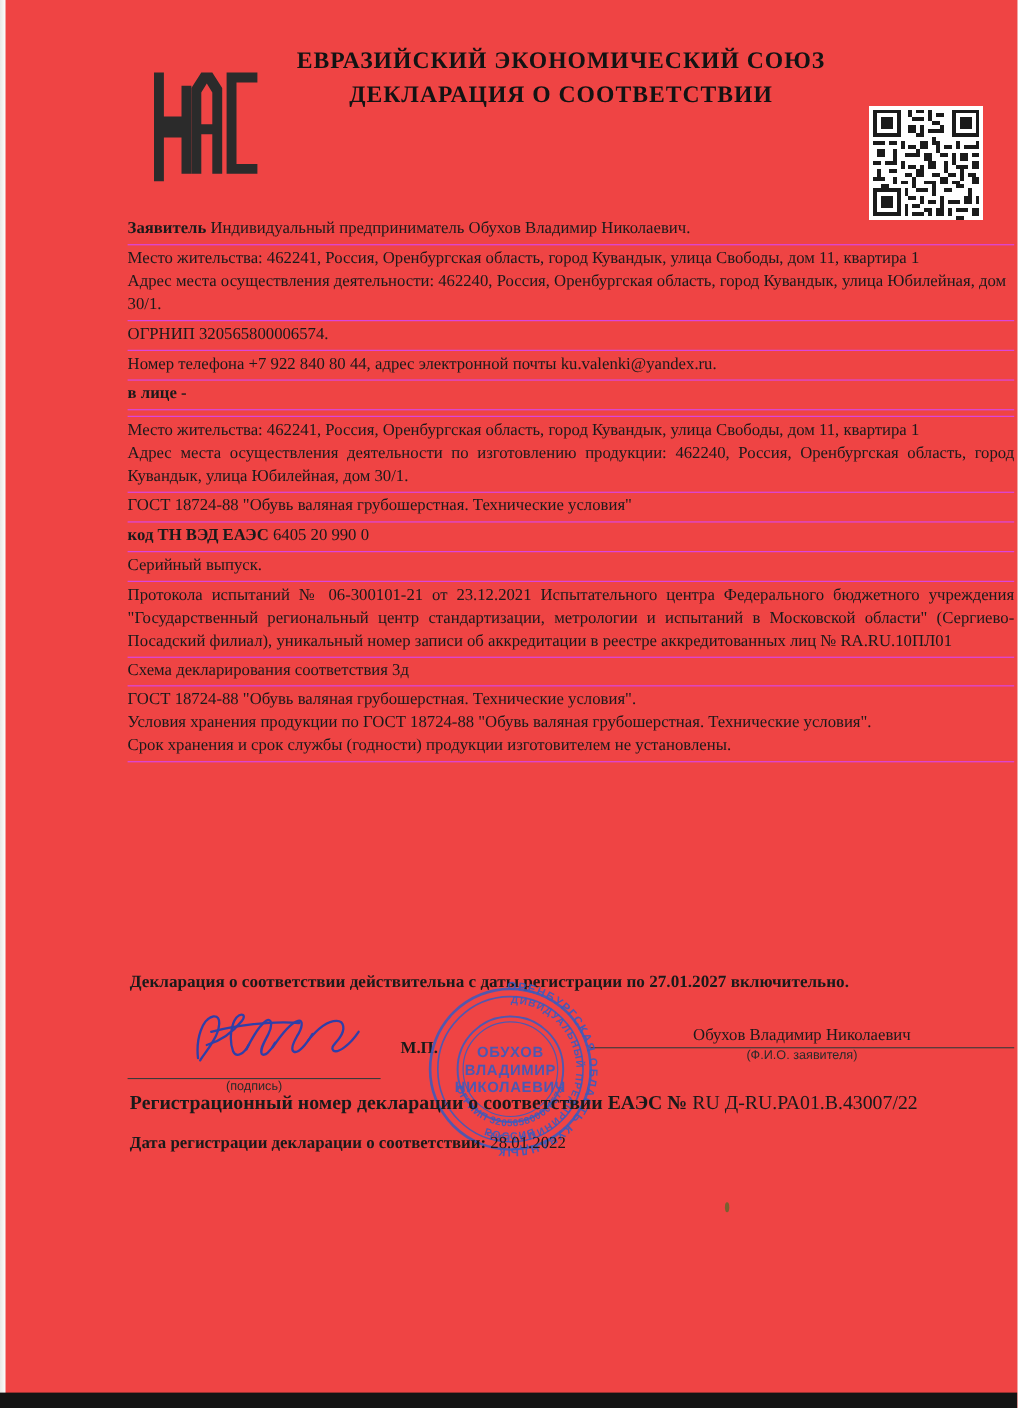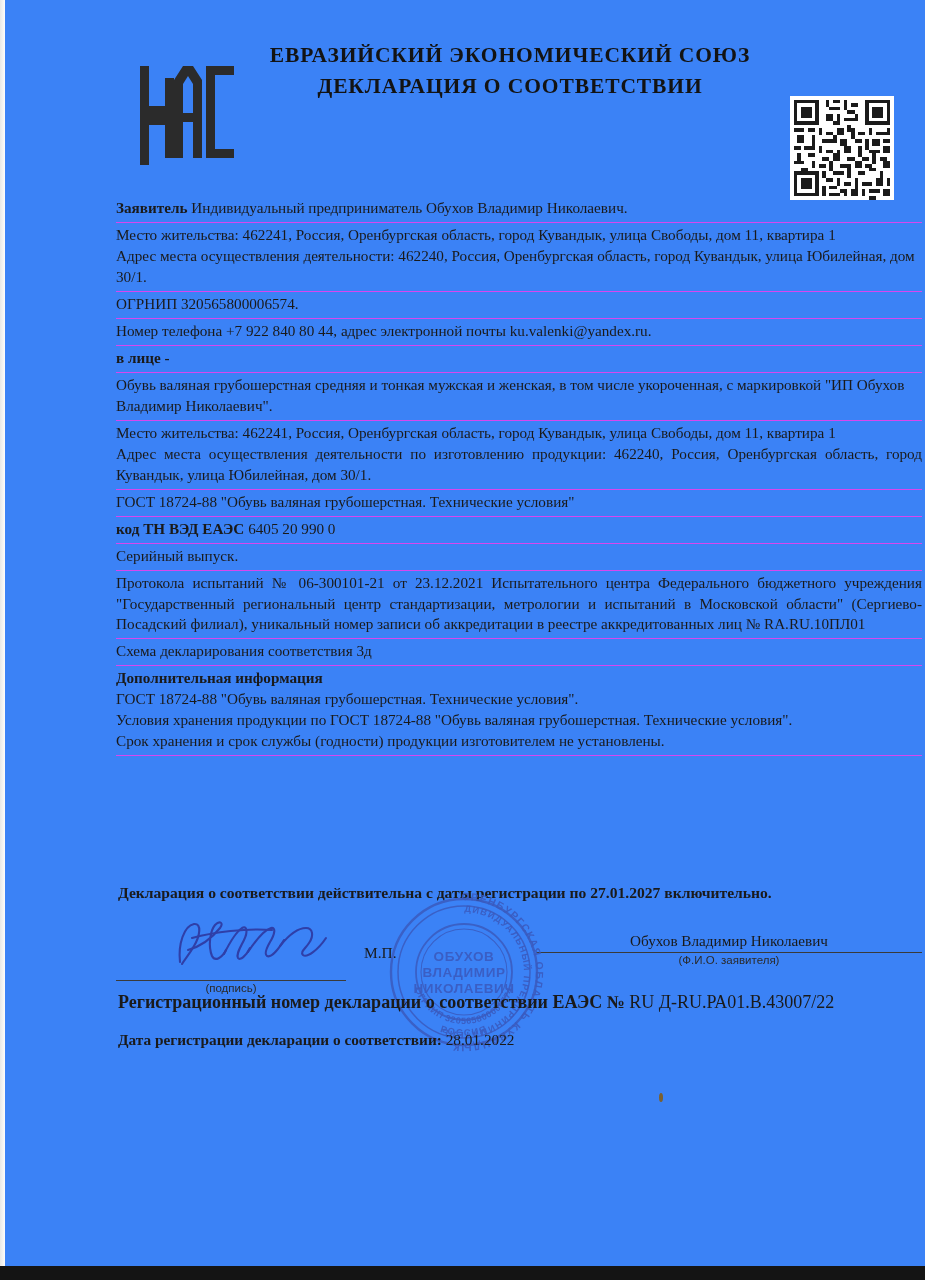--- a/index.html
+++ b/index.html
@@ -4,21 +4,21 @@
 <style>
   html, body {
     margin: 0;
     padding: 0;
     background: #f4f4f2;
   }
   .page {
     position: relative;
     width: 925px;
     height: 1280px;
-    background: #3b82f6;
+    background: #ef4444;
     overflow: hidden;
     font-family: "Liberation Serif", "DejaVu Serif", serif;
     color: #1a1a1a;
   }
   .scan-edge-bottom {
     position: absolute;
     left: 0; right: 0; bottom: 0;
     height: 14px;
     background: #141414;
   }
@@ -129,21 +129,21 @@
     top: -16px;
     width: 170px;
     height: 52px;
     pointer-events: none;
   }
   .mp {
     position: absolute;
     left: 248px;
     top: 12px;
     font-size: 15.4px;
-    font-weight: normal;
+    font-weight: bold;
   }
   .sig-right {
     position: absolute;
     left: 420px;
     top: 0;
     width: 386px;
   }
   .sig-right .nm {
     text-align: center;
     font-size: 15.2px;
@@ -321,21 +321,20 @@
     <div class="row">
       <div class="t">Номер телефона +7 922 840 80 44, адрес электронной почты ku.valenki@yandex.ru.</div>
     </div>
 
     <div class="row">
       <div class="t"><b class="lbl">в лице</b>
         <b class="lbl">-</b></div>
     </div>
 
     <div class="row">
-      <div class="t">Обувь валяная грубошерстная  средняя и тонкая мужская и женская, в том числе укороченная, с маркировкой "ИП Обухов Владимир Николаевич".</div>
     </div>
 
 
     <div class="row">
       <div class="t just">Место жительства: 462241, Россия, Оренбургская область, город Кувандык, улица Свободы, дом 11, квартира 1</div>
       <div class="t just">Адрес места осуществления деятельности по изготовлению продукции: 462240, Россия, Оренбургская область, город Кувандык, улица Юбилейная, дом 30/1.</div>
     </div>
 
     <div class="row">
       <div class="t">ГОСТ 18724-88 "Обувь валяная грубошерстная. Технические условия"</div>
@@ -353,21 +352,20 @@
 
     <div class="row">
       <div class="t just">Протокола испытаний № 06-300101-21 от 23.12.2021 Испытательного центра Федерального бюджетного учреждения "Государственный региональный центр стандартизации, метрологии и испытаний в Московской области" (Сергиево-Посадский филиал), уникальный номер записи об аккредитации в реестре аккредитованных лиц № RA.RU.10ПЛ01</div>
     </div>
 
     <div class="row">
       <div class="t">Схема декларирования соответствия 3д</div>
     </div>
 
     <div class="row">
-      <div class="t bold">Дополнительная информация</div>
       <div class="t">ГОСТ 18724-88 "Обувь валяная грубошерстная. Технические условия".</div>
       <div class="t just">Условия хранения продукции по ГОСТ 18724-88 "Обувь валяная грубошерстная. Технические условия".</div>
       <div class="t">Срок хранения и срок службы (годности) продукции изготовителем не установлены.</div>
     </div>
 
   </div>
 
   <div class="validity">Декларация о соответствии действительна с даты регистрации по 27.01.2027 включительно.</div>
 
   <div class="sigzone">

